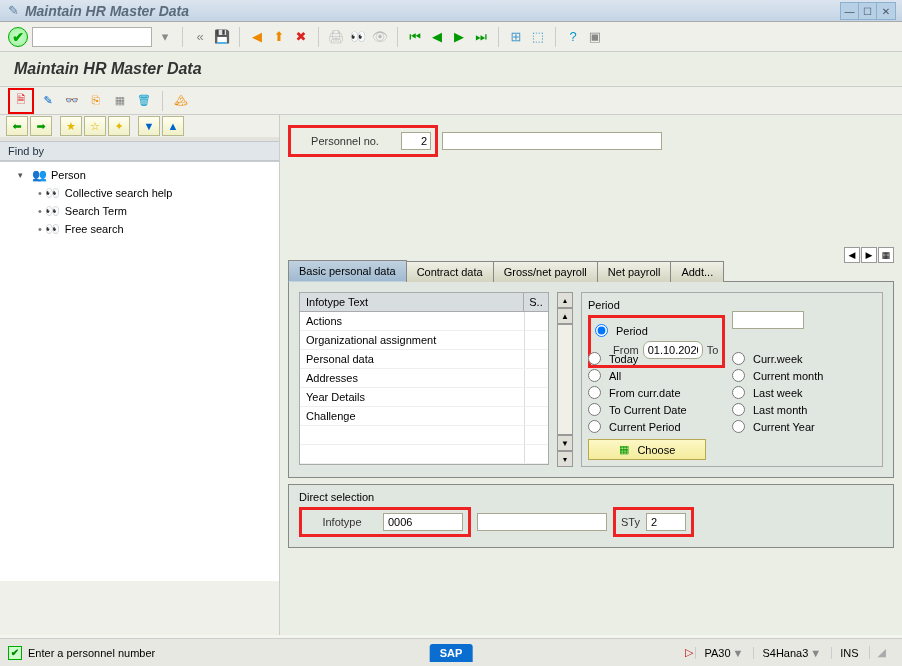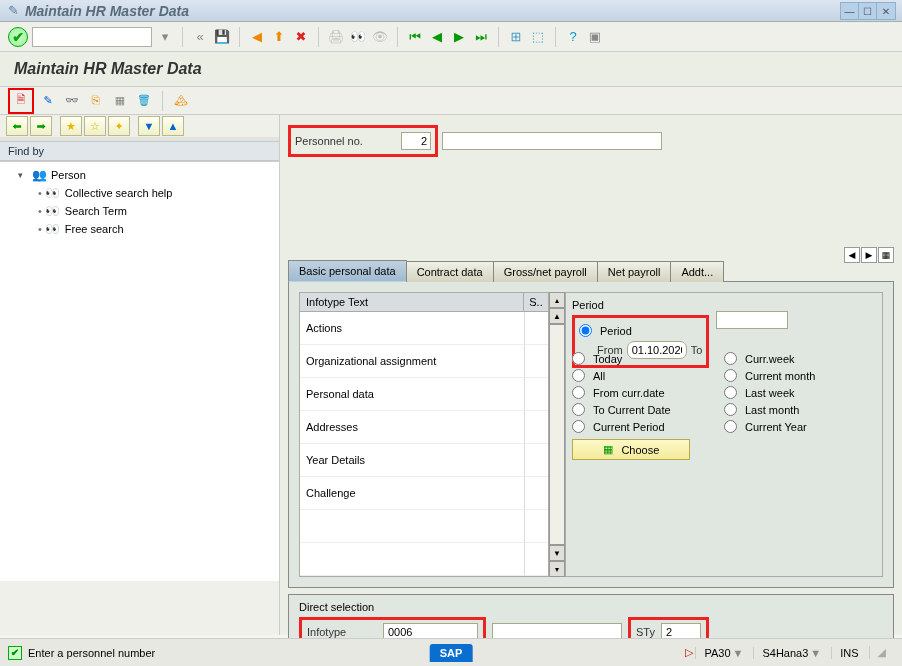--- a/index.html
+++ b/index.html
@@ -32,37 +32,37 @@
 .tree { padding: 4px 8px; background:#fff; height: 420px; border-top: 1px solid #ccc;}
 .tree-node { padding: 2px 0 2px 10px; display:flex; align-items:center; gap:4px; cursor: pointer;}
 .tree-node.child { padding-left: 30px; }
 .tree-toggle { width: 10px; color:#555; font-size:9px;}
 .person-icon { color:#6a6; font-size:12px; }
 .binoc-icon { font-size: 12px; }
 
 .right-pane { flex: 1; background: #eaeee4; padding: 6px 8px; position:relative; }
 .pers-row { display:flex; align-items:center; gap:4px; margin: 4px 0 6px; }
 .pers-row-hl { border: 3px solid #e22; padding: 4px; display:inline-flex; align-items:center; gap:6px;}
-.lbl { color:#333; }
+.lbl { color:#333;text-align:center; }
 .inp-sm { width: 30px; height: 18px; border: 1px solid #a8a890; background:#fff; text-align:right; padding:0 3px;}
 .inp-lg { width: 220px; height: 18px; border: 1px solid #a8a890; background:#fff; }
 .tabs-row { display:flex; align-items:center; margin-top: 72px; gap:0; border-bottom: 1px solid #888; }
 .tab { padding: 4px 10px; border: 1px solid #888; border-bottom:none; background: linear-gradient(#f0f0e6, #d4d4c0); margin-right: -1px; cursor:pointer; position:relative; top:1px;margin-top:30px;}
 .tab.active { background: linear-gradient(#c0d2e0, #a0bad0); font-weight: normal; border-bottom: 1px solid #c0d2e0; }
 .tab-nav { display:flex; gap:1px; margin-left:auto; }
 .tab-nav span{ width:16px; height:16px; border:1px solid #999; background:#fff; display:inline-flex; align-items:center; justify-content:center; font-size:9px; cursor:pointer;}
 
-.tab-body { border: 1px solid #888; border-top:none; background:#e0e6e0; padding:10px; display:flex; gap:0;}
+.tab-body { border: 1px solid #888; border-top:none; background:#e0e6e0; padding:10px; display:flex; gap:8px;}
 .infotype-tbl { width: 250px; }
 .infotype-tbl .hdr-row { display:flex; background:#d8dde0; border:1px solid #aaa; }
 .infotype-tbl .hdr-row .c1{ flex:1; padding:3px 6px; border-right:1px solid #aaa;}
 .infotype-tbl .hdr-row .c2{ width:24px; padding:3px 2px; text-align:center;}
 .infotype-tbl .data-table { border:1px solid #aaa; border-top:none; background:#fff; }
 .infotype-tbl .row { display:flex; border-bottom:1px solid #eee;}
-.infotype-tbl .row .c1{ flex:1; padding:10px 6px;}
+.infotype-tbl .row .c1{ flex:1; padding:3px 6px;}
 .infotype-tbl .row .c2{ width:24px; border-left:1px solid #ddd; display:flex;align-items:center;justify-content:center;}
 .scrollers { width: 16px; display:flex; flex-direction:column; }
 .scrollers span { height: 16px; border:1px solid #999; background:#e0e0d8; font-size:8px; display:flex; align-items:center; justify-content:center;}
 
 .period-box { flex:1; border:1px solid #aaa; padding:6px; background:#e0e6e0;}
 .period-box .grp-title { font-weight:normal; margin-bottom:4px;}
 .period-hl { border:3px solid #e22; display:inline-block; padding:4px; margin-bottom:4px; }
 .radio-row { display:flex; align-items:center; gap:4px; padding:2px 0;}
 .radio-row input[type=radio]{margin-right:4px;}
 .half-cols { display:flex; flex-wrap:wrap; }
@@ -316,21 +316,21 @@
           <span>Choose</span>
         </button>
       </div>
     </div>
 
     <div class="direct-sel">
       <div class="lbl-title">Direct selection</div>
       <div class="ds-row">
         <span class="ds-hl">
           <span class="lbl" style="width:70px;display:inline-block;">Infotype</span>
-          <input class="ds-inp" style="width: 95px;" value="0006">
+          <input class="ds-inp" style="width: 80px;" value="0006">
         </span>
         <input class="ds-inp" style="width: 130px;">
         <span class="ds-hl">
           <span class="lbl">STy</span>
           <input class="ds-inp" style="width: 40px;" value="2">
         </span>
       </div>
     </div>
   </div>
 </div>

